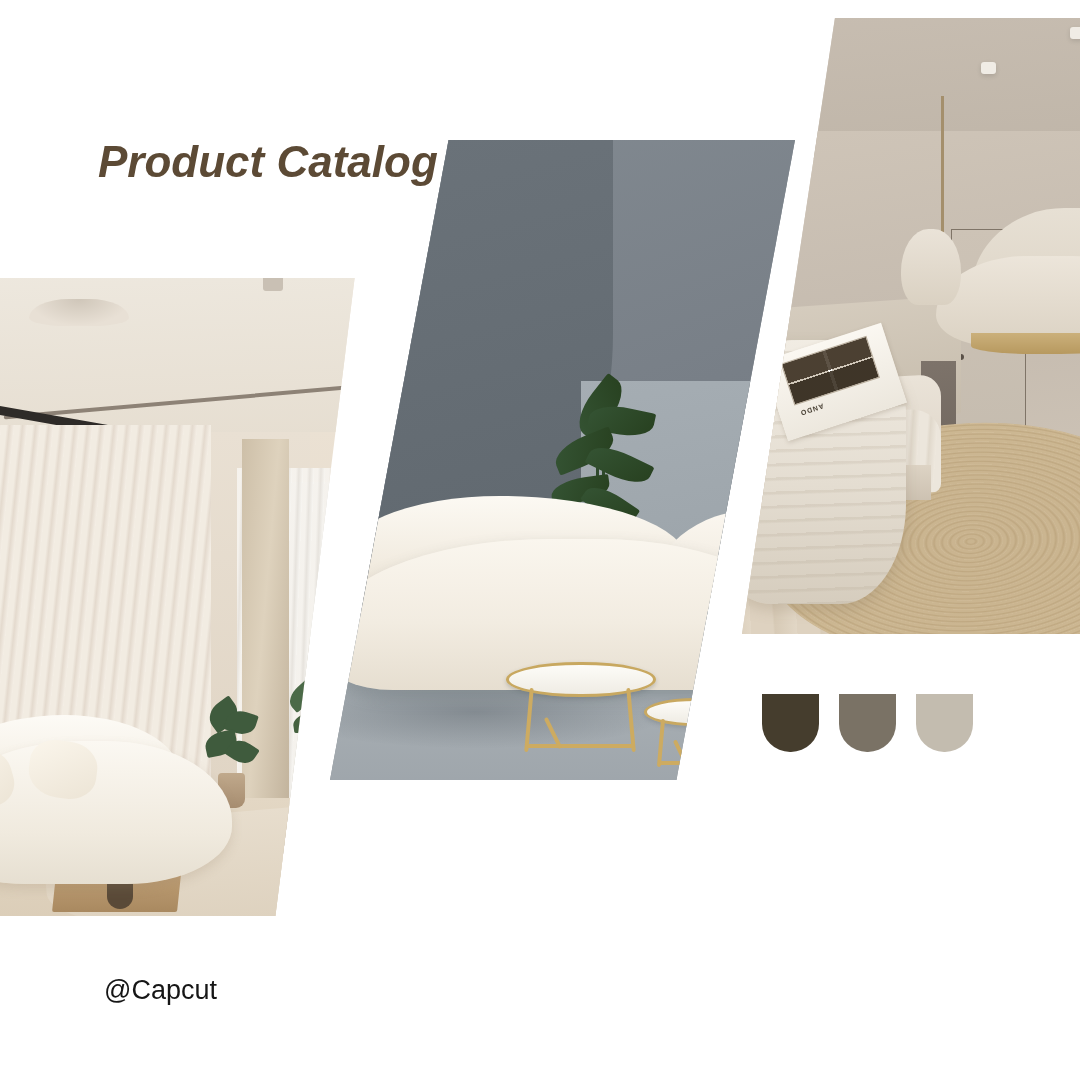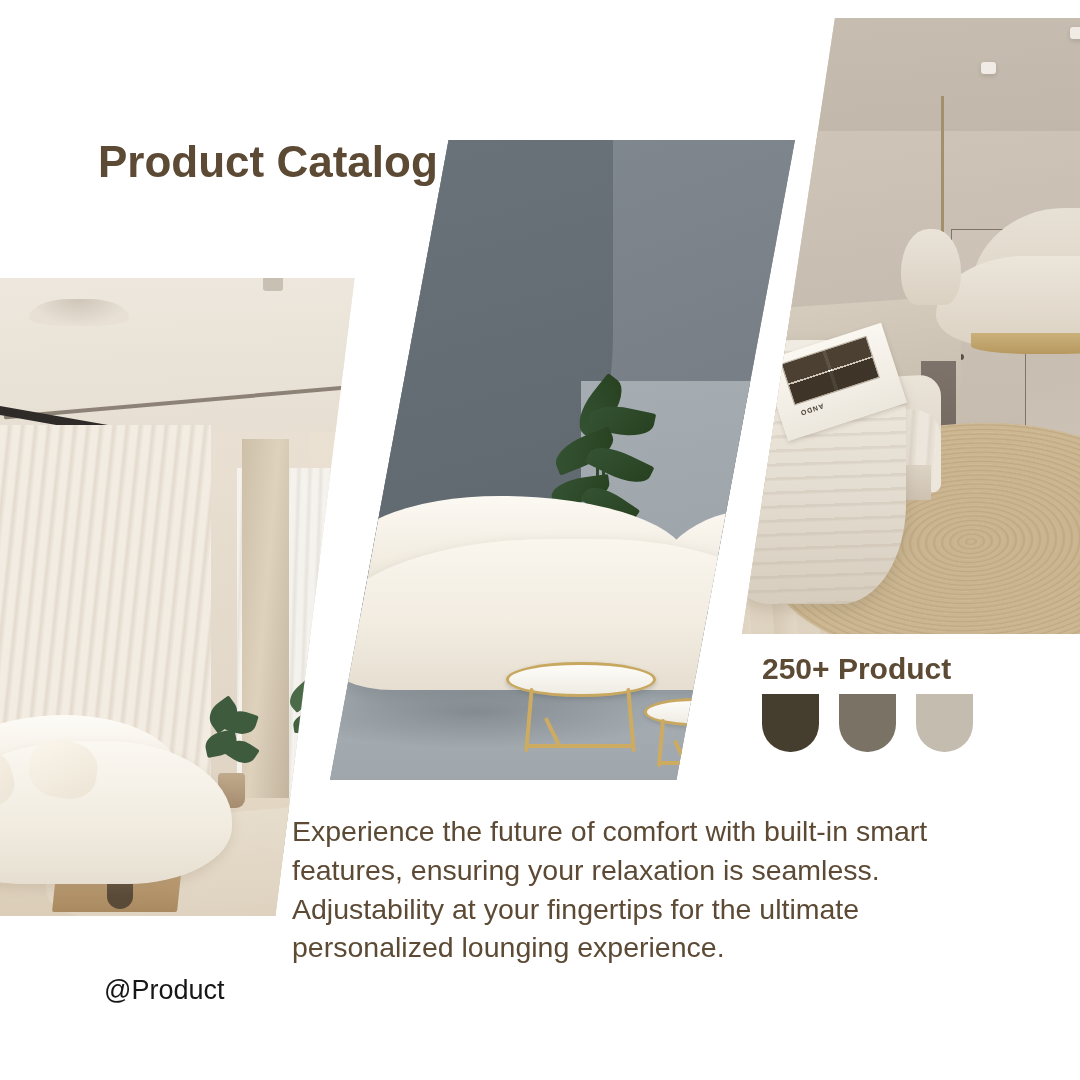--- a/index.html
+++ b/index.html
@@ -20,21 +20,21 @@
   .title {
     position: absolute; left: 98px; top: 63px;
     font-size: 59px; font-weight: 700;
     letter-spacing: -0.5px;
     color: #5C4A35;
     white-space: nowrap;
     line-height: 1;
   }
   .subtitle {
     position: absolute; left: 98px; top: 138px;
-    font-size: 44px; font-weight: 700; 
+    font-size: 44px; font-weight: 700; font-style: italic;
     color: #5C4A35;
     white-space: nowrap;
     line-height: 1.1;
     text-align: right;
   }
 
   
   .panel {
     position: absolute;
     overflow: hidden;
@@ -503,24 +503,22 @@
       </div>
       <div class="r-book">
         <div class="r-book-img"></div>
         <div class="r-book-label">ANDO</div>
       </div>
     </div>
   </div>
 
   <div class="subtitle">Product Catalog</div>
 
-  <div class="prod-title">250+ Product</div>
   <div class="swatches">
     <div class="swatch" style="background: rgb(69, 61, 45);"></div>
     <div class="swatch" style="background: rgb(122, 114, 101);"></div>
     <div class="swatch" style="background: rgb(195, 188, 175);"></div>
   </div>
 
-  <div class="body-copy">Experience the future of comfort with built-in smart features, ensuring your relaxation is seamless. Adjustability at your fingertips for the ultimate personalized lounging experience.</div>
-
-  <div class="handle">@Product</div>
+
+  <div class="handle">@Capcut</div>
 
 </div>
 
 </body></html>

